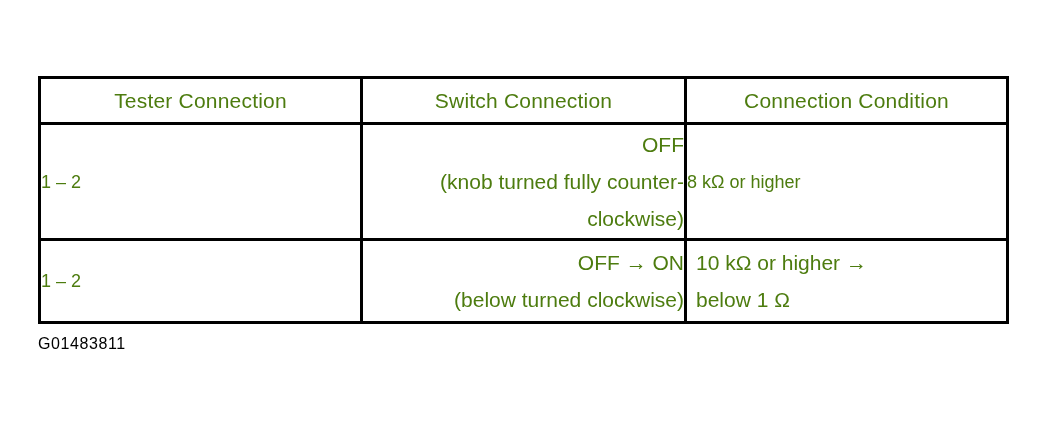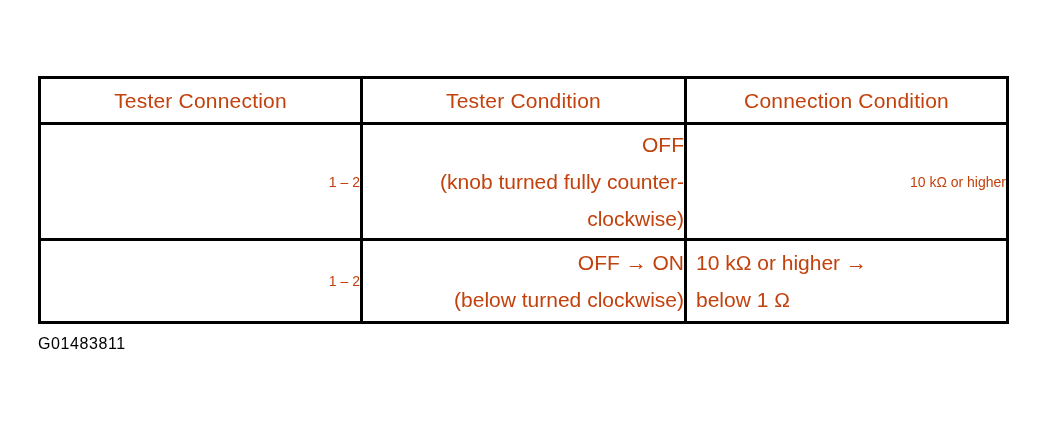--- a/index.html
+++ b/index.html
@@ -24,21 +24,21 @@
     border-collapse: collapse;
     table-layout: fixed;
   }
 
   #spec-table td,
   #spec-table th {
     border: 3px solid #000000;
     padding: 0;
     vertical-align: middle;
     font-weight: normal;
-    color: #c2410c;
+    color: #4d7c0f;
   }
 
   .col-1 { width: 322px; }
   .col-2 { width: 324px; }
   .col-3 { width: 322px; }
 
   
   .hdr-row th {
     height: 43px;
     text-align: center;
@@ -46,22 +46,22 @@
     line-height: 1;
     letter-spacing: 0.2px;
     padding-bottom: 2px;
   }
 
   
   .row-1 td { height: 113px; }
   .row-2 td { height: 80px; }
 
   .cell-center {
-    text-align: right;
-    font-size: 14px;
+    text-align: left;
+    font-size: 18px;
     line-height: 1;
   }
 
   .cell-left {
     text-align: right;
     font-size: 21px;
     line-height: 37px;
     padding-left: 9px !important;
   }
 
@@ -92,33 +92,33 @@
 
 <table id="spec-table">
   <colgroup>
     <col class="col-1">
     <col class="col-2">
     <col class="col-3">
   </colgroup>
   <thead>
     <tr class="hdr-row">
       <th class="col-1">Tester Connection</th>
-      <th class="col-2">Tester Condition</th>
+      <th class="col-2">Switch Connection</th>
       <th class="col-3">Connection Condition</th>
     </tr>
   </thead>
   <tbody>
     <tr class="row-1">
       <td class="cell-center">1 – 2</td>
       <td class="cell-left">
         <span class="txt-line">OFF</span>
         <span class="txt-line">(knob turned fully counter-</span>
         <span class="txt-line">clockwise)</span>
       </td>
-      <td class="cell-center">10 kΩ or higher</td>
+      <td class="cell-center">8 kΩ or higher</td>
     </tr>
     <tr class="row-2">
       <td class="cell-center">1 – 2</td>
       <td class="cell-left">
         <span class="txt-line">OFF → ON</span>
         <span class="txt-line">(below turned clockwise)</span>
       </td>
       <td class="cell-mixed">
         <span class="line-a">10 kΩ or higher →</span>
         <span class="line-b">below 1 Ω</span>

